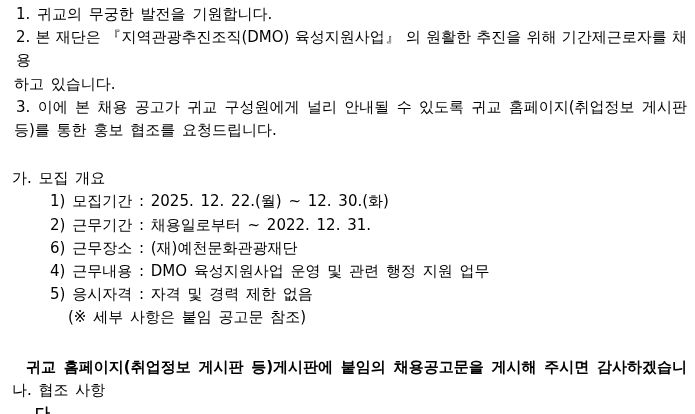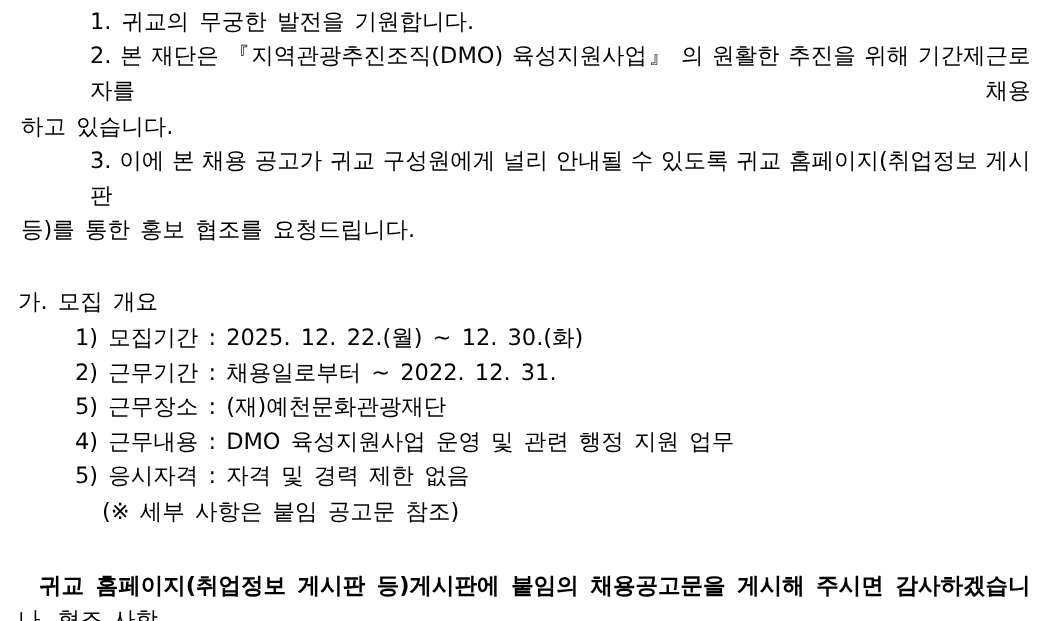--- a/index.html
+++ b/index.html
@@ -26,21 +26,21 @@
     word-spacing: 2px;
   }
   
   .just {
     white-space: normal;
     text-align: justify;
     text-align-last: justify;
     padding-right: 8px;
     word-spacing: normal;
   }
-  .l-num      { padding-left: 16px; margin-left: 44px; }    
+  .l-num      { padding-left: 16px; }    
   .l-cont     { padding-left: 14px; }   
   .l-sec      { padding-left: 12px; }   
   .l-item     { padding-left: 50px; }   
   .l-note     { padding-left: 68px; }  
   .l-bold     { padding-left: 26px; font-weight: bold; }
   .l-bold-end { padding-left: 35px; font-weight: bold; }
   .spacer-1 { height: 25px; }
   .spacer-2 { height: 26px; }
 </style>
 </head>
@@ -59,21 +59,21 @@
   <div class="line l-cont">등)를 통한 홍보 협조를 요청드립니다.</div>
 
   <div class="spacer-1"></div>
 
   <div class="line l-sec">가. 모집 개요</div>
 
   <div class="line l-item">1) 모집기간 : 2025. 12. 22.(월) ~ 12. 30.(화)</div>
 
   <div class="line l-item">2) 근무기간 : 채용일로부터 ~ 2022. 12. 31.</div>
 
-  <div class="line l-item">5) 근무장소 : (재)예천문화관광재단</div>
+  <div class="line l-item">6) 근무장소 : (재)예천문화관광재단</div>
 
   <div class="line l-item">4) 근무내용 : DMO 육성지원사업 운영 및 관련 행정 지원 업무</div>
 
   <div class="line l-item">5) 응시자격 : 자격 및 경력 제한 없음</div>
 
   <div class="line l-note">(※ 세부 사항은 붙임 공고문 참조)</div>
 
   <div class="spacer-2"></div>
 
   <div class="line l-bold just">귀교 홈페이지(취업정보 게시판 등)게시판에 붙임의 채용공고문을 게시해 주시면 감사하겠습니</div>

